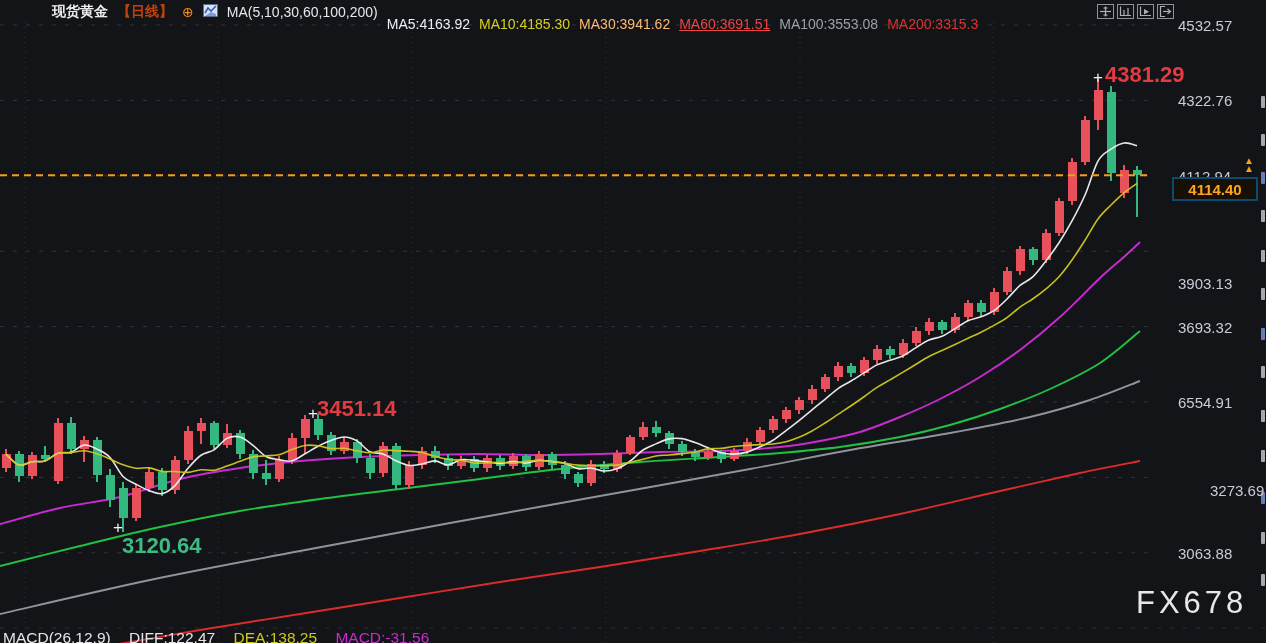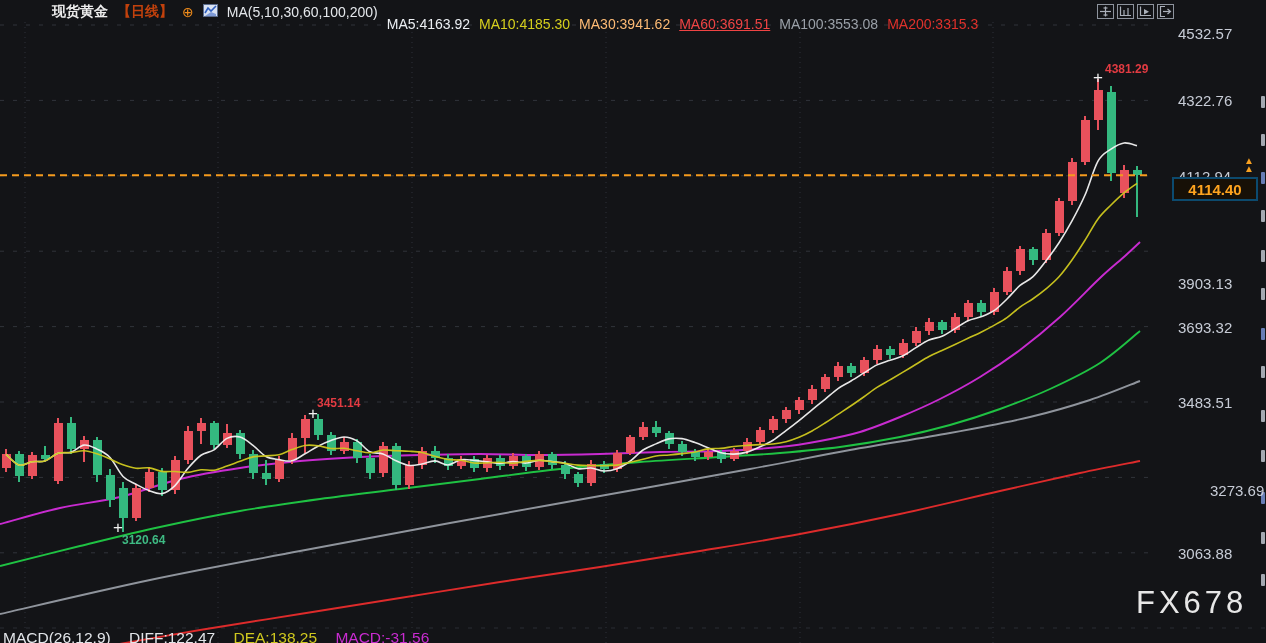--- a/index.html
+++ b/index.html
@@ -15,21 +15,21 @@
   .ma-item{font-weight:400;margin-top:25px;}
   .tools{position:absolute;top:4px;left:1097px;display:flex;gap:3px;z-index:8;}
   .tool{width:17px;height:15px;border:1px solid #8d939d;box-sizing:border-box;display:flex;
         align-items:center;justify-content:center;background:transparent;cursor:pointer;}
   .tick-label{position:absolute;left:1178px;width:62px;font-size:15px;color:#c7ccd6;z-index:3;}
   .pxbox{position:absolute;left:1172px;top:177px;width:82px;height:20px;border:2px solid #0c4a6e;
          background:#171007;color:#ffa41f;font-weight:700;font-size:15px;display:flex;
          align-items:center;justify-content:center;z-index:6;}
   .uparr{position:absolute;left:1243px;top:157px;color:#f7a021;font-size:10px;line-height:8px;
          z-index:7;width:12px;text-align:center;}
-  .annot-label{position:absolute;font-size:12px;font-weight:700;z-index:4;}
+  .annot-label{position:absolute;font-size:22px;font-weight:700;z-index:4;}
   .annot-cross{position:absolute;color:#f2f2f2;font-size:17px;font-weight:400;z-index:4;
                transform:translate(-50%,-55%);}
   .edge-frag{position:absolute;border-radius:1px;opacity:.8;z-index:2;}
   .footer{position:absolute;left:3px;top:629px;font-size:15.5px;white-space:nowrap;z-index:8;}
   .footer span{margin-right:14px;}
   .watermark{position:absolute;left:1136px;top:585px;font-size:31px;color:#e7e7e7;
              letter-spacing:4px;z-index:5;}
   .chart-ic{display:inline-block;}
 </style>
 </head>
@@ -312,26 +312,26 @@
 ▲</div>
 
   <div class="footer">
     <span style="color: rgb(227, 230, 234);">MACD(26,12,9)</span>
     <span style="color: rgb(227, 230, 234);">DIFF:122.47</span>
     <span style="color: rgb(207, 200, 31);">DEA:138.25</span>
     <span style="color: rgb(200, 43, 208);">MACD:-31.56</span>
   </div>
 
   <div class="watermark">FX678</div>
-<div class="tick-label" style="top: 25px;">4532.57</div>
+<div class="tick-label" style="top: 17px;">4532.57</div>
     <div class="tick-label" style="top: 92.4007px;">4322.76</div>
     <div class="tick-label" style="top: 167.805px;">4112.94</div>
     <div class="tick-label" style="top: 243.206px; margin-top: 32px;">3903.13</div>
     <div class="tick-label" style="top: 318.606px;">3693.32</div>
-    <div class="tick-label" style="top: 394.007px;">3483.51</div>
+    <div class="tick-label" style="top: 394.007px;">6554.91</div>
     <div class="tick-label" style="top: 482px; margin-left: 32px;">3273.69</div>
     <div class="tick-label" style="top: 544.812px;">3063.88</div>
     <div class="annot-cross" style="left: 1098px; top: 79px;">+</div>
     <div class="annot-label" style="color: rgb(226, 59, 66); left: 1105px; top: 62px;">4381.29</div>
     <div class="annot-cross" style="left: 313px; top: 415px;">+</div>
     <div class="annot-label" style="color: rgb(226, 59, 66); left: 317px; top: 396px;">3451.14</div>
     <div class="annot-cross" style="left: 118px; top: 529px;">+</div>
     <div class="annot-label" style="color: rgb(62, 186, 131); left: 122px; top: 533px;">3120.64</div>
     <div class="edge-frag" style="left: 1261px; top: 96px; width: 4px; height: 12px; background: rgb(201, 206, 216);"></div>
     <div class="edge-frag" style="left: 1261px; top: 134px; width: 4px; height: 12px; background: rgb(201, 206, 216);"></div>

